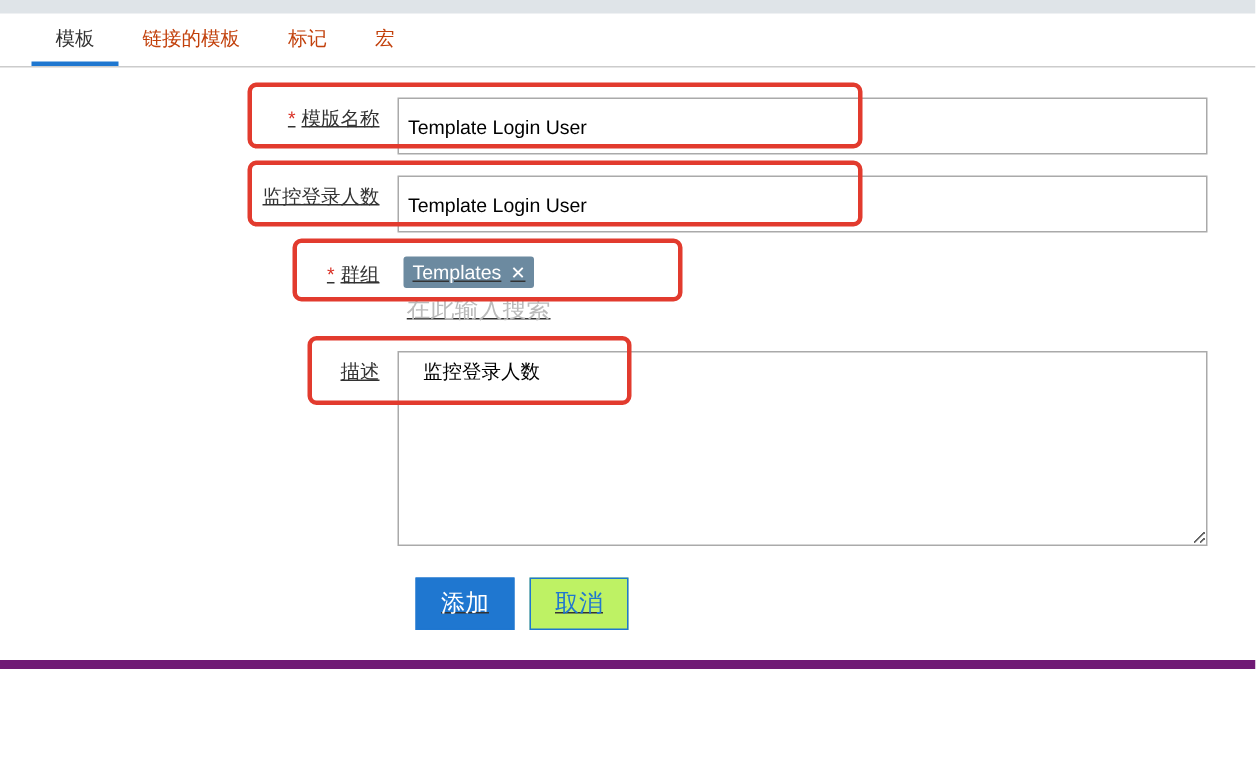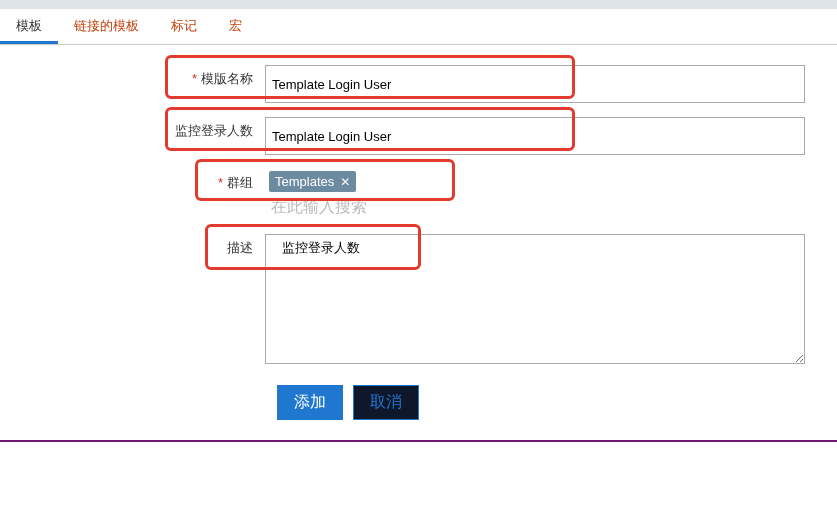--- a/index.html
+++ b/index.html
@@ -10,38 +10,39 @@
     background: #fff;
     color: #333;
   }
   .topbar {
     height: 9px;
     background: #dfe4e8;
   }
   .tabs {
     display: flex;
     border-bottom: 1px solid #ccc;
-    padding: 0 0;
+    padding: 0 21px;
     font-size: 13px;
   }
   .tab {
     padding: 8px 16px 6px 16px;
     color: #c2410c;
     cursor: pointer;
     border-bottom: 3px solid transparent;
   }
   .tab.active {
     color: #333;
     border-bottom: 3px solid #1f77d0;
   }
   .form-area {
     padding: 20px 0 20px 0;
-    border-bottom: 2px solid #701a75;
+    border-bottom: 6px solid #701a75;
     position: relative;
     width: 100%;
+    text-decoration: underline;
   }
   .row {
     display: flex;
     align-items: flex-start;
     margin-bottom: 14px;
     position: relative;
   }
   .label {
     width: 265px;
     text-align: right;
@@ -119,21 +120,21 @@
     font-size: 16px;
     font-family: inherit;
     border: 1px solid #1f77d0;
     cursor: pointer;
   }
   .btn.primary {
     background: #1f77d0;
     color: #fff;
   }
   .btn.secondary {
-    background: #0f172a;
+    background: #bef264;
     color: #1f77d0;
   }
   .redbox {
     position: absolute;
     border: 3px solid #e23b2e;
     border-radius: 6px;
     pointer-events: none;
     z-index: 50;
   }
 </style>

